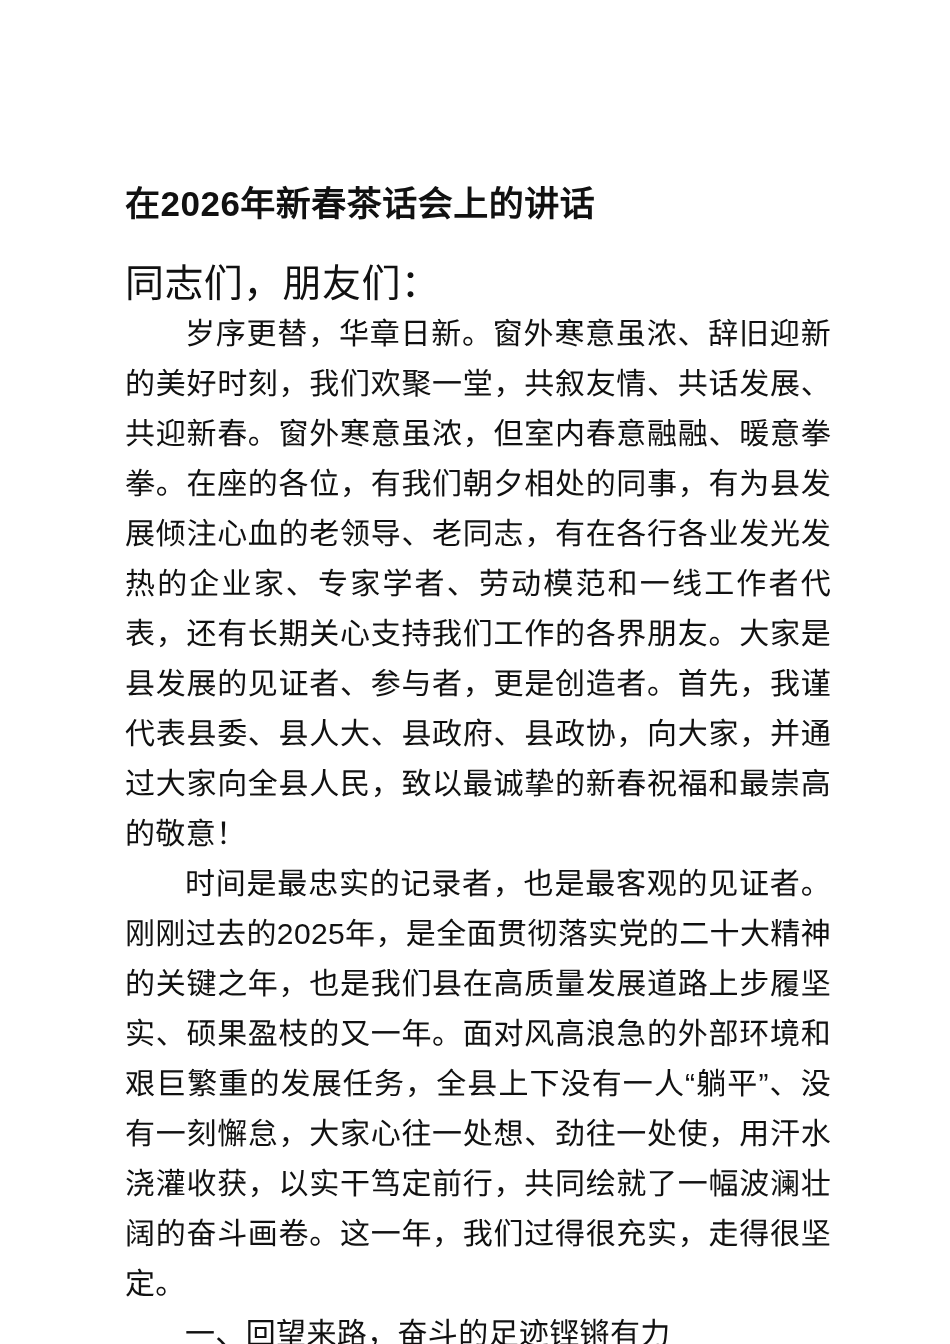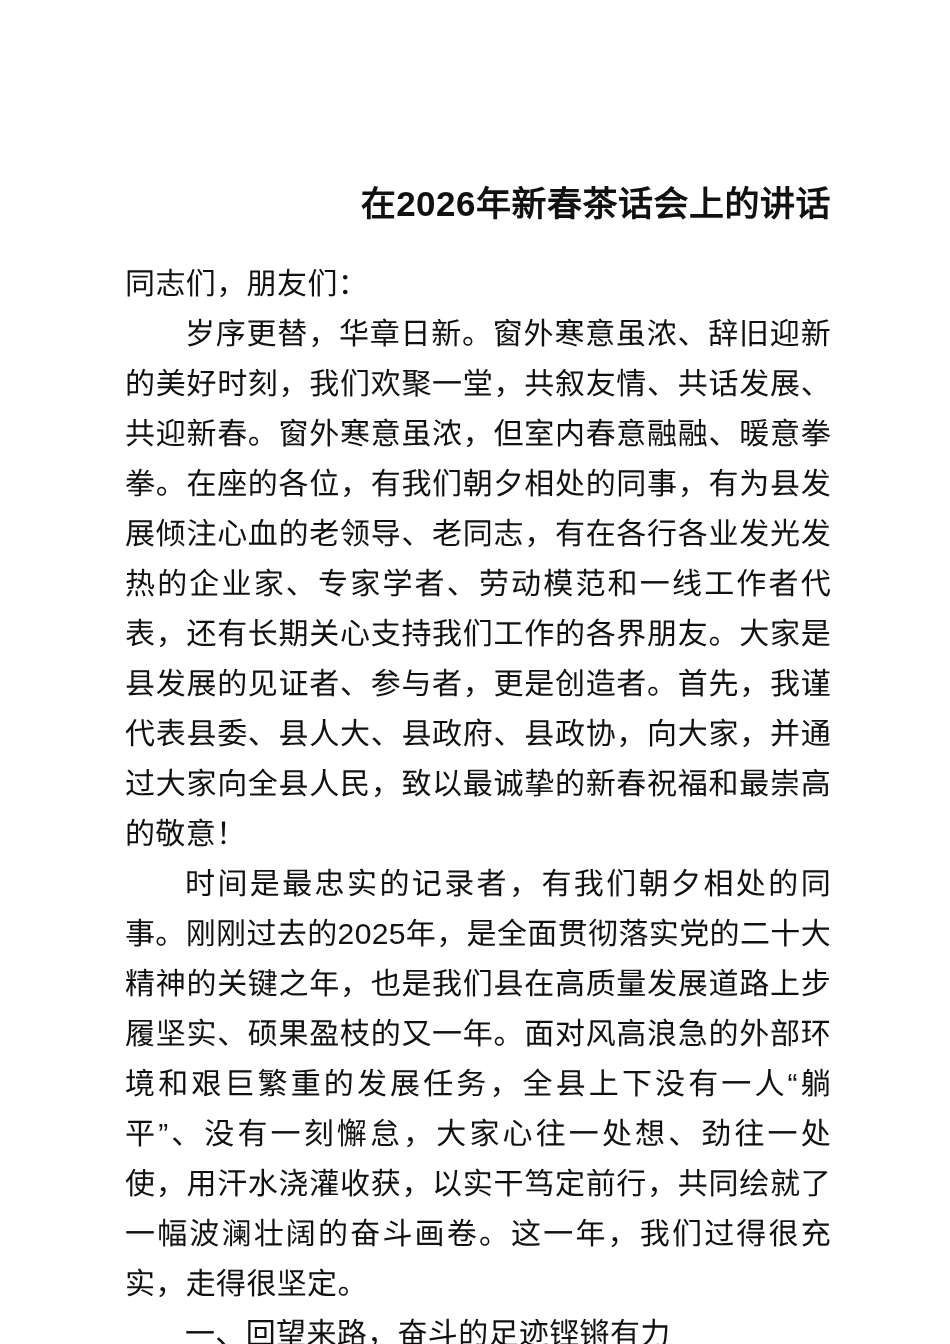--- a/index.html
+++ b/index.html
@@ -28,31 +28,31 @@
     top: 0;
     width: 706px;
   }
 
   .doc-title {
     margin: 0;
     padding: 0;
     font-size: 35px;
     font-weight: 700;
     line-height: 1;
-    text-align: right;
+    text-align: left;
     letter-spacing: 0.5px;
     color: #111111;
     padding-top: 186px;
     white-space: nowrap;
   }
 
   .salutation {
     margin: 0;
     padding: 0;
-    font-size: 30px;
+    font-size: 39px;
     line-height: 50px;
     letter-spacing: 0.4px;
     color: #111111;
     margin-top: 38px;
     text-align: left;
   }
 
   .body-para {
     margin: 0;
     padding: 0;
@@ -82,18 +82,18 @@
 
 <div class="page">
   <div class="content">
 
     <h1 class="doc-title">在2026年新春茶话会上的讲话</h1>
 
     <p class="salutation">同志们，朋友们：</p>
 
     <p class="body-para">岁序更替，华章日新。窗外寒意虽浓、辞旧迎新的美好时刻，我们欢聚一堂，共叙友情、共话发展、共迎新春。窗外寒意虽浓，但室内春意融融、暖意拳拳。在座的各位，有我们朝夕相处的同事，有为县发展倾注心血的老领导、老同志，有在各行各业发光发热的企业家、专家学者、劳动模范和一线工作者代表，还有长期关心支持我们工作的各界朋友。大家是县发展的见证者、参与者，更是创造者。首先，我谨代表县委、县人大、县政府、县政协，向大家，并通过大家向全县人民，致以最诚挚的新春祝福和最崇高的敬意！</p>
 
-    <p class="body-para">时间是最忠实的记录者，有我们朝夕相处的同事。刚刚过去的2025年，是全面贯彻落实党的二十大精神的关键之年，也是我们县在高质量发展道路上步履坚实、硕果盈枝的又一年。面对风高浪急的外部环境和艰巨繁重的发展任务，全县上下没有一人“躺平”、没有一刻懈怠，大家心往一处想、劲往一处使，用汗水浇灌收获，以实干笃定前行，共同绘就了一幅波澜壮阔的奋斗画卷。这一年，我们过得很充实，走得很坚定。</p>
+    <p class="body-para">时间是最忠实的记录者，也是最客观的见证者。刚刚过去的2025年，是全面贯彻落实党的二十大精神的关键之年，也是我们县在高质量发展道路上步履坚实、硕果盈枝的又一年。面对风高浪急的外部环境和艰巨繁重的发展任务，全县上下没有一人“躺平”、没有一刻懈怠，大家心往一处想、劲往一处使，用汗水浇灌收获，以实干笃定前行，共同绘就了一幅波澜壮阔的奋斗画卷。这一年，我们过得很充实，走得很坚定。</p>
 
     <p class="section-heading">一、回望来路，奋斗的足迹铿锵有力</p>
 
   </div>
 </div>
 
 </body></html>

